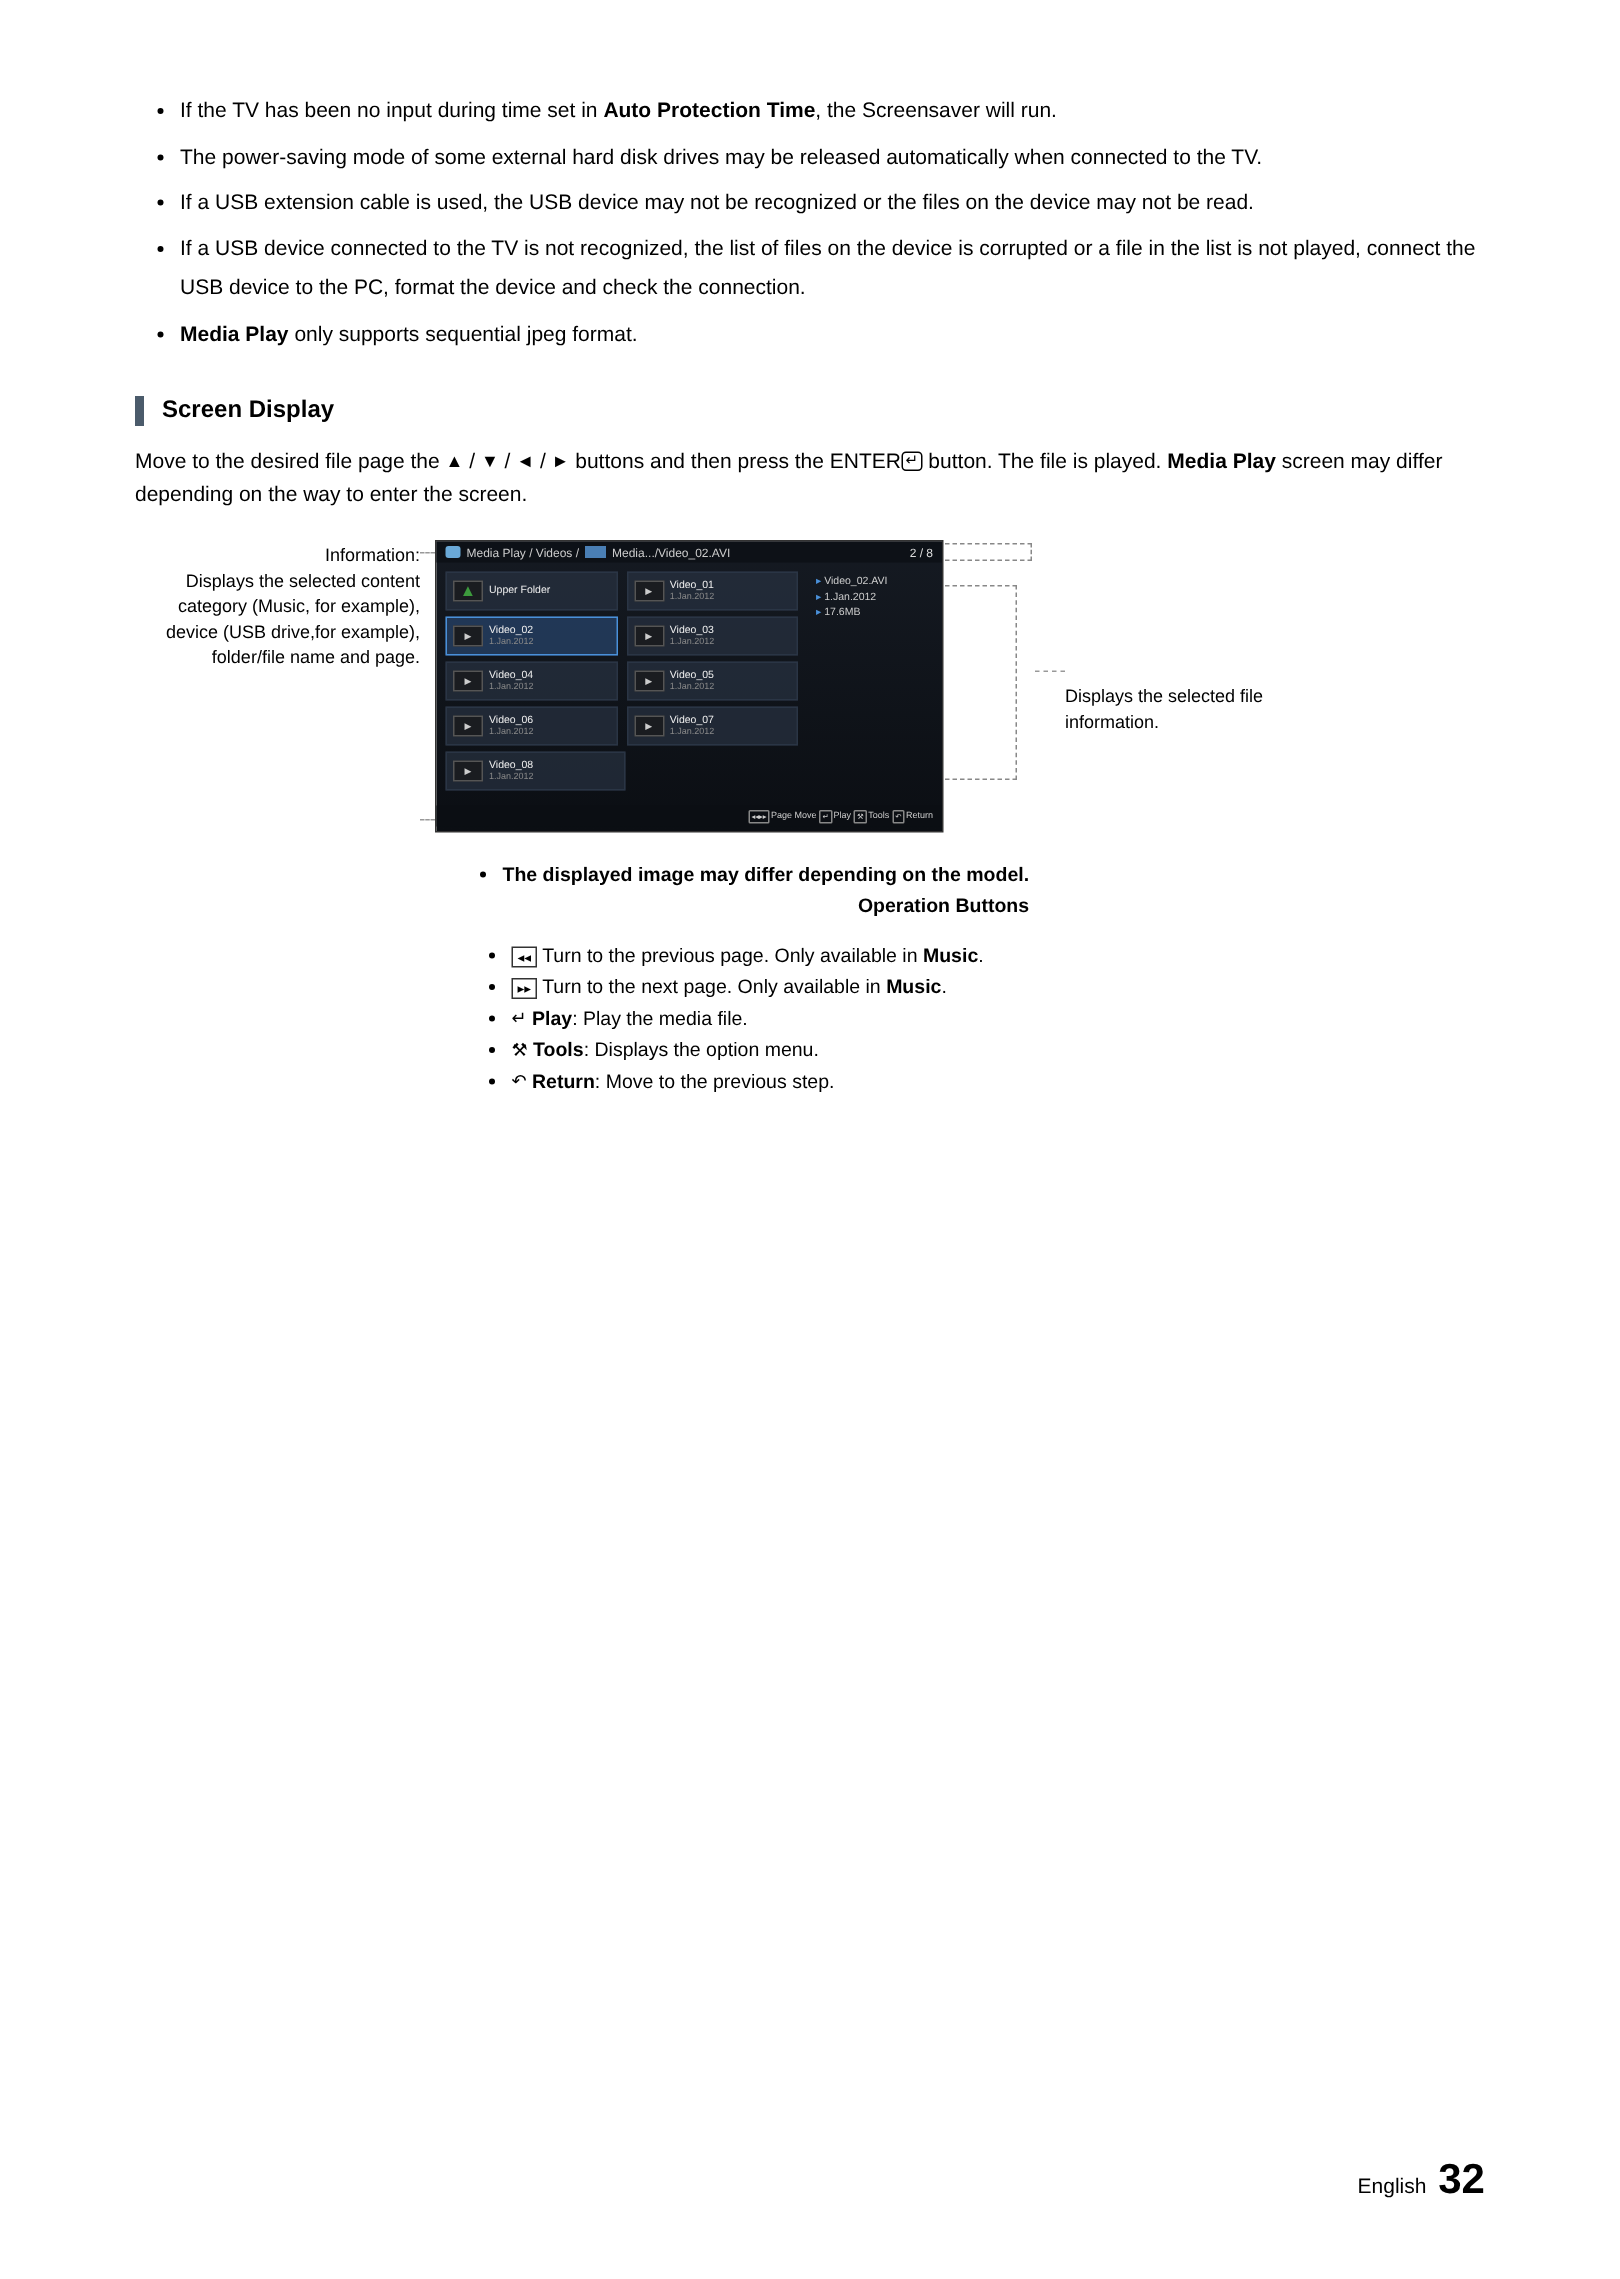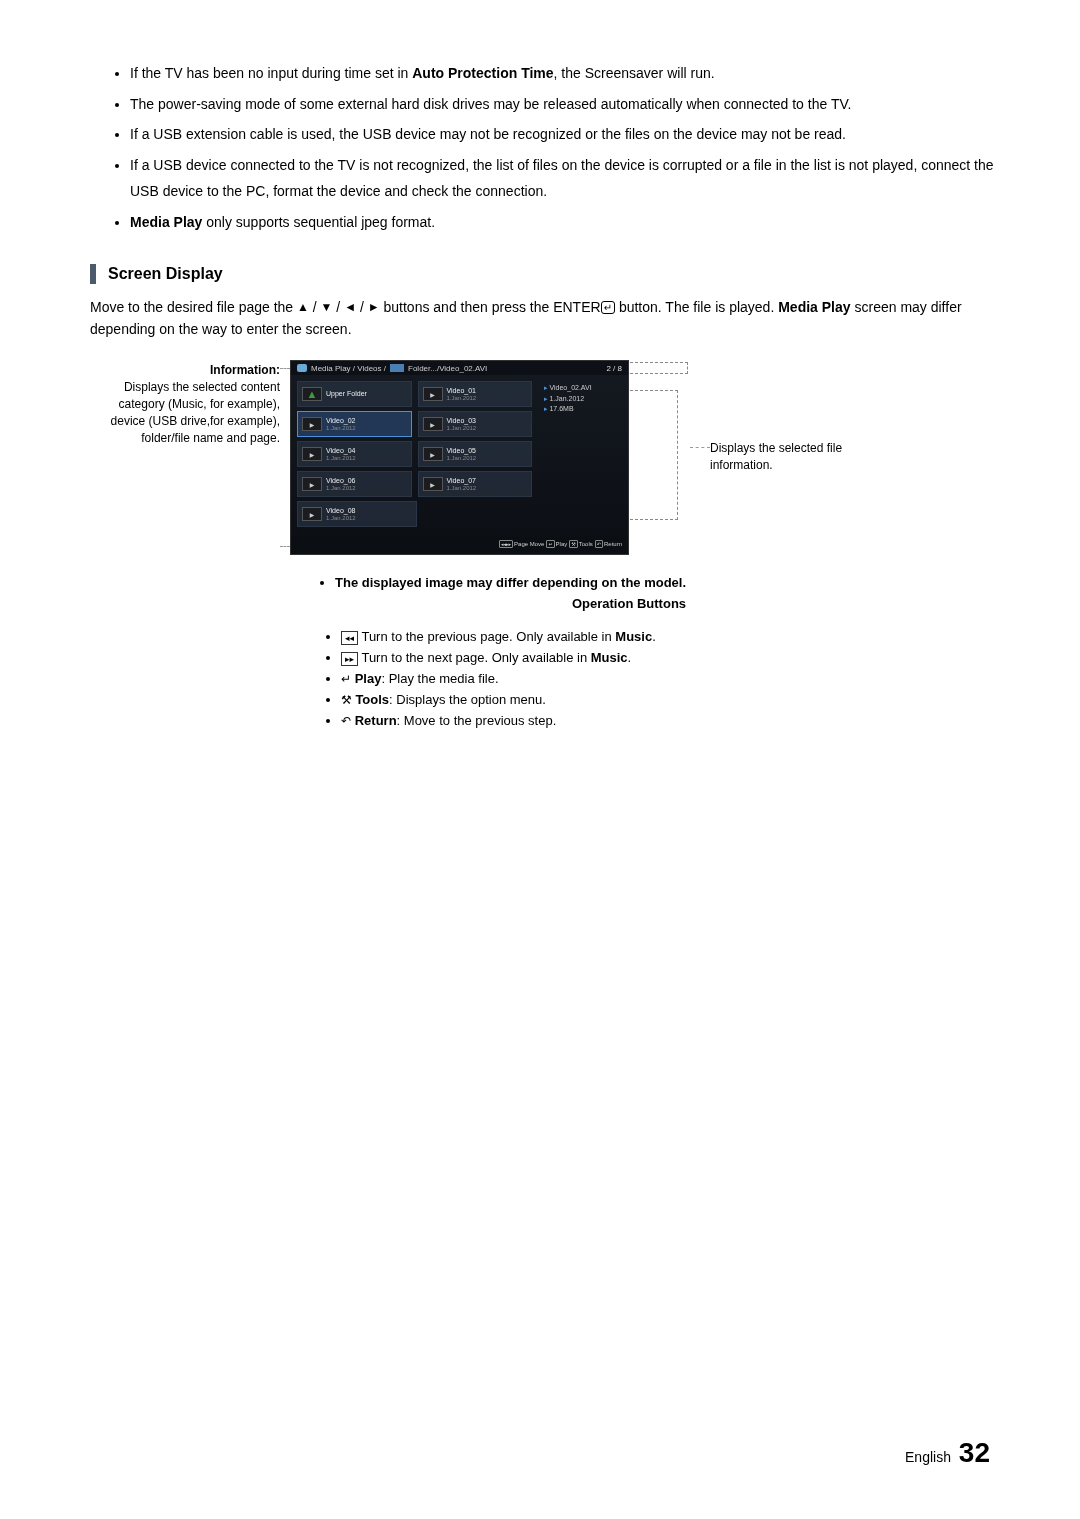--- a/index.html
+++ b/index.html
@@ -18,21 +18,21 @@
     .page {
       padding: 60px 80px 40px 90px;
     }
     .page-title {
       font-size: 40px;
       font-weight: 300;
       letter-spacing: 0.5px;
       margin-bottom: 25px;
     }
     .intro-list {
-      margin-left: 40px;
+      margin-left: 30px;
       font-size: 14px;
       line-height: 1.9;
     }
     .intro-list li {
       margin-bottom: 4px;
     }
     .section-header {
       display: flex;
       align-items: center;
       margin-top: 28px;
@@ -87,24 +87,24 @@
     .callout-contents {
       top: 180px;
       left: 0;
     }
     .callout-right {
       position: absolute;
       font-size: 12px;
       line-height: 1.4;
       width: 180px;
       left: 620px;
-      top: 80px;
+      top: 96px;
     }
     .callout-title {
-      font-weight: bold;
+      font-weight: normal;
     }
     .dashed-line {
       position: absolute;
       border-top: 1px dashed #999;
     }
     
     .tv {
       position: absolute;
       left: 200px;
       top: 0;
@@ -333,21 +333,21 @@
     <div class="dashed-box" style="left:210px;top:2px;width:388px;height:12px;"></div>
     <div class="dashed-box" style="left:490px;top:30px;width:98px;height:130px;"></div>
     <div class="dashed-box" style="left:210px;top:182px;width:290px;height:12px;"></div>
 
     <div class="tv">
       <div class="tv-header">
         <div class="tv-header-left">
           <span class="tv-cloud-icon"></span>
           <span>Media Play / Videos / </span>
           <span class="tv-usb-icon"></span>
-          <span> Folder.../Video_02.AVI</span>
+          <span> Media.../Video_02.AVI</span>
         </div>
         <div class="tv-page">2 / 8</div>
       </div>
 
       <div class="tv-body">
         <div class="tv-grid">
           <div class="tv-row">
             <div class="tv-tile tv-upper">
               <div class="tv-thumb">
                   <span class="tv-arrow-up">▲</span>

